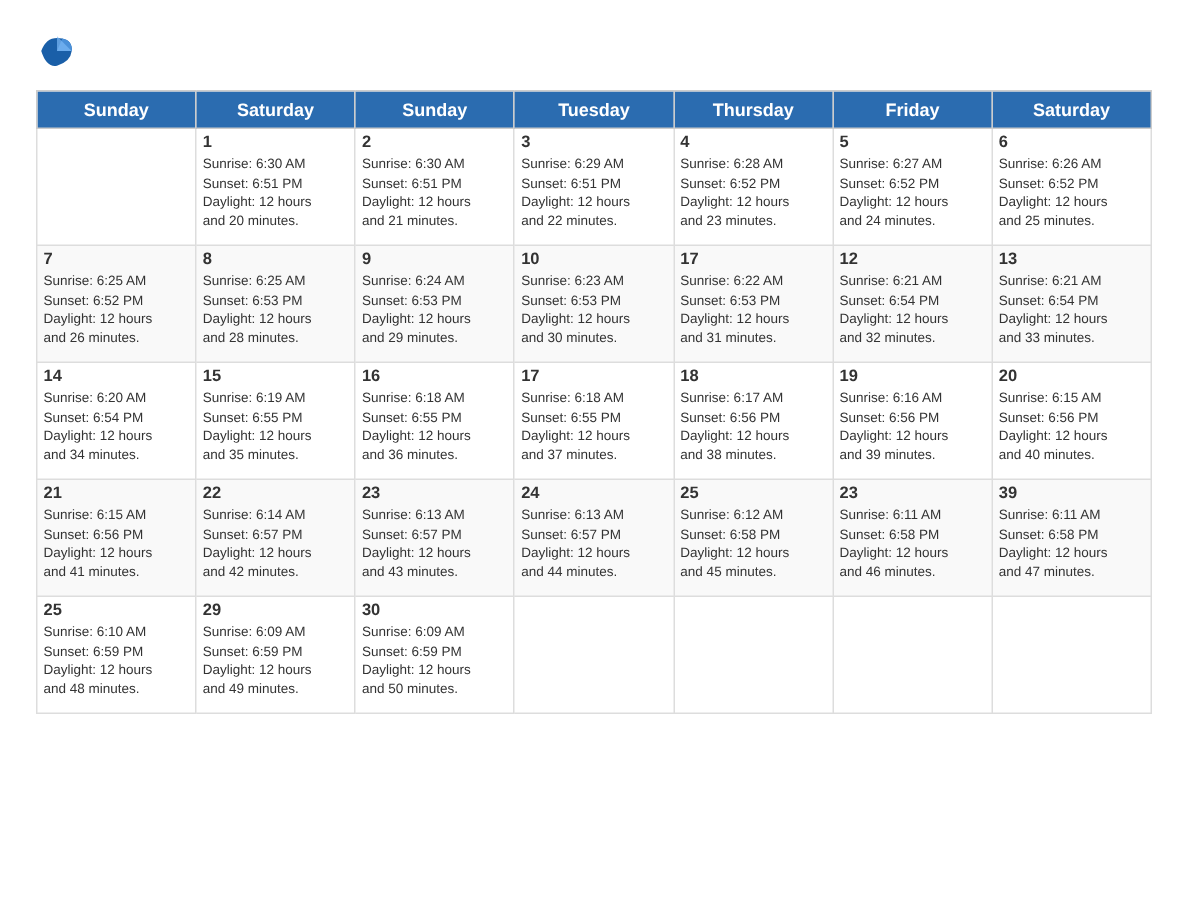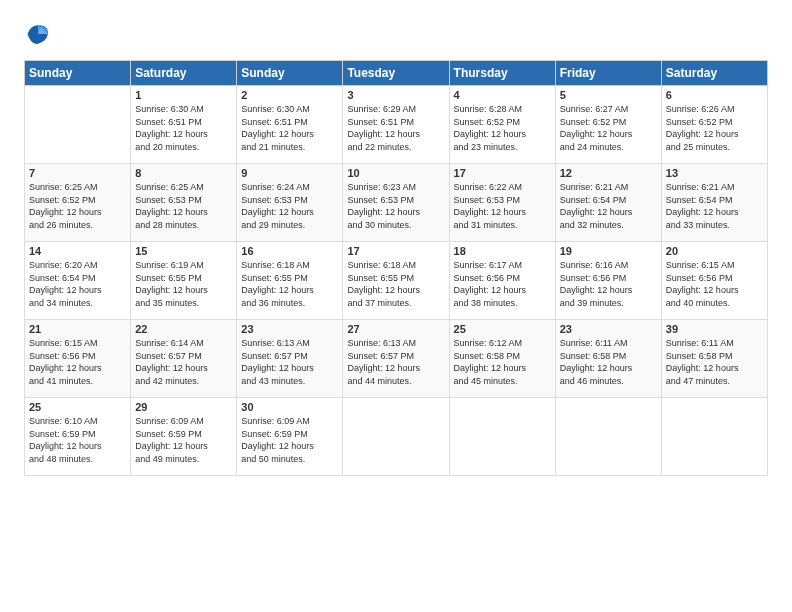--- a/index.html
+++ b/index.html
@@ -61,21 +61,21 @@
       width: 100%;
       border-collapse: collapse;
       table-layout: fixed;
     }
     thead tr th {
       background-color: #2b6cb0;
       color: #fff;
       font-size: 12px;
       font-weight: bold;
       padding: 5px 4px;
-      text-align: left;
+      text-align: center;
       border: 1px solid #ccc;
       margin-top: 10px;
     }
     tbody tr td {
       border: 1px solid #ddd;
       vertical-align: top;
       padding: 3px 4px;
       font-size: 9.5px;
       color: #333;
       height: 78px;
@@ -230,21 +230,21 @@
           </td>
           <td>
             <span class="day-number">22</span>
             <div class="day-info">Sunrise: 6:14 AM<br>Sunset: 6:57 PM<br>Daylight: 12 hours<br>and 42 minutes.</div>
           </td>
           <td>
             <span class="day-number">23</span>
             <div class="day-info">Sunrise: 6:13 AM<br>Sunset: 6:57 PM<br>Daylight: 12 hours<br>and 43 minutes.</div>
           </td>
           <td>
-            <span class="day-number">27</span>
+            <span class="day-number">24</span>
             <div class="day-info">Sunrise: 6:13 AM<br>Sunset: 6:57 PM<br>Daylight: 12 hours<br>and 44 minutes.</div>
           </td>
           <td>
             <span class="day-number">25</span>
             <div class="day-info">Sunrise: 6:12 AM<br>Sunset: 6:58 PM<br>Daylight: 12 hours<br>and 45 minutes.</div>
           </td>
           <td>
             <span class="day-number">23</span>
             <div class="day-info">Sunrise: 6:11 AM<br>Sunset: 6:58 PM<br>Daylight: 12 hours<br>and 46 minutes.</div>
           </td>

